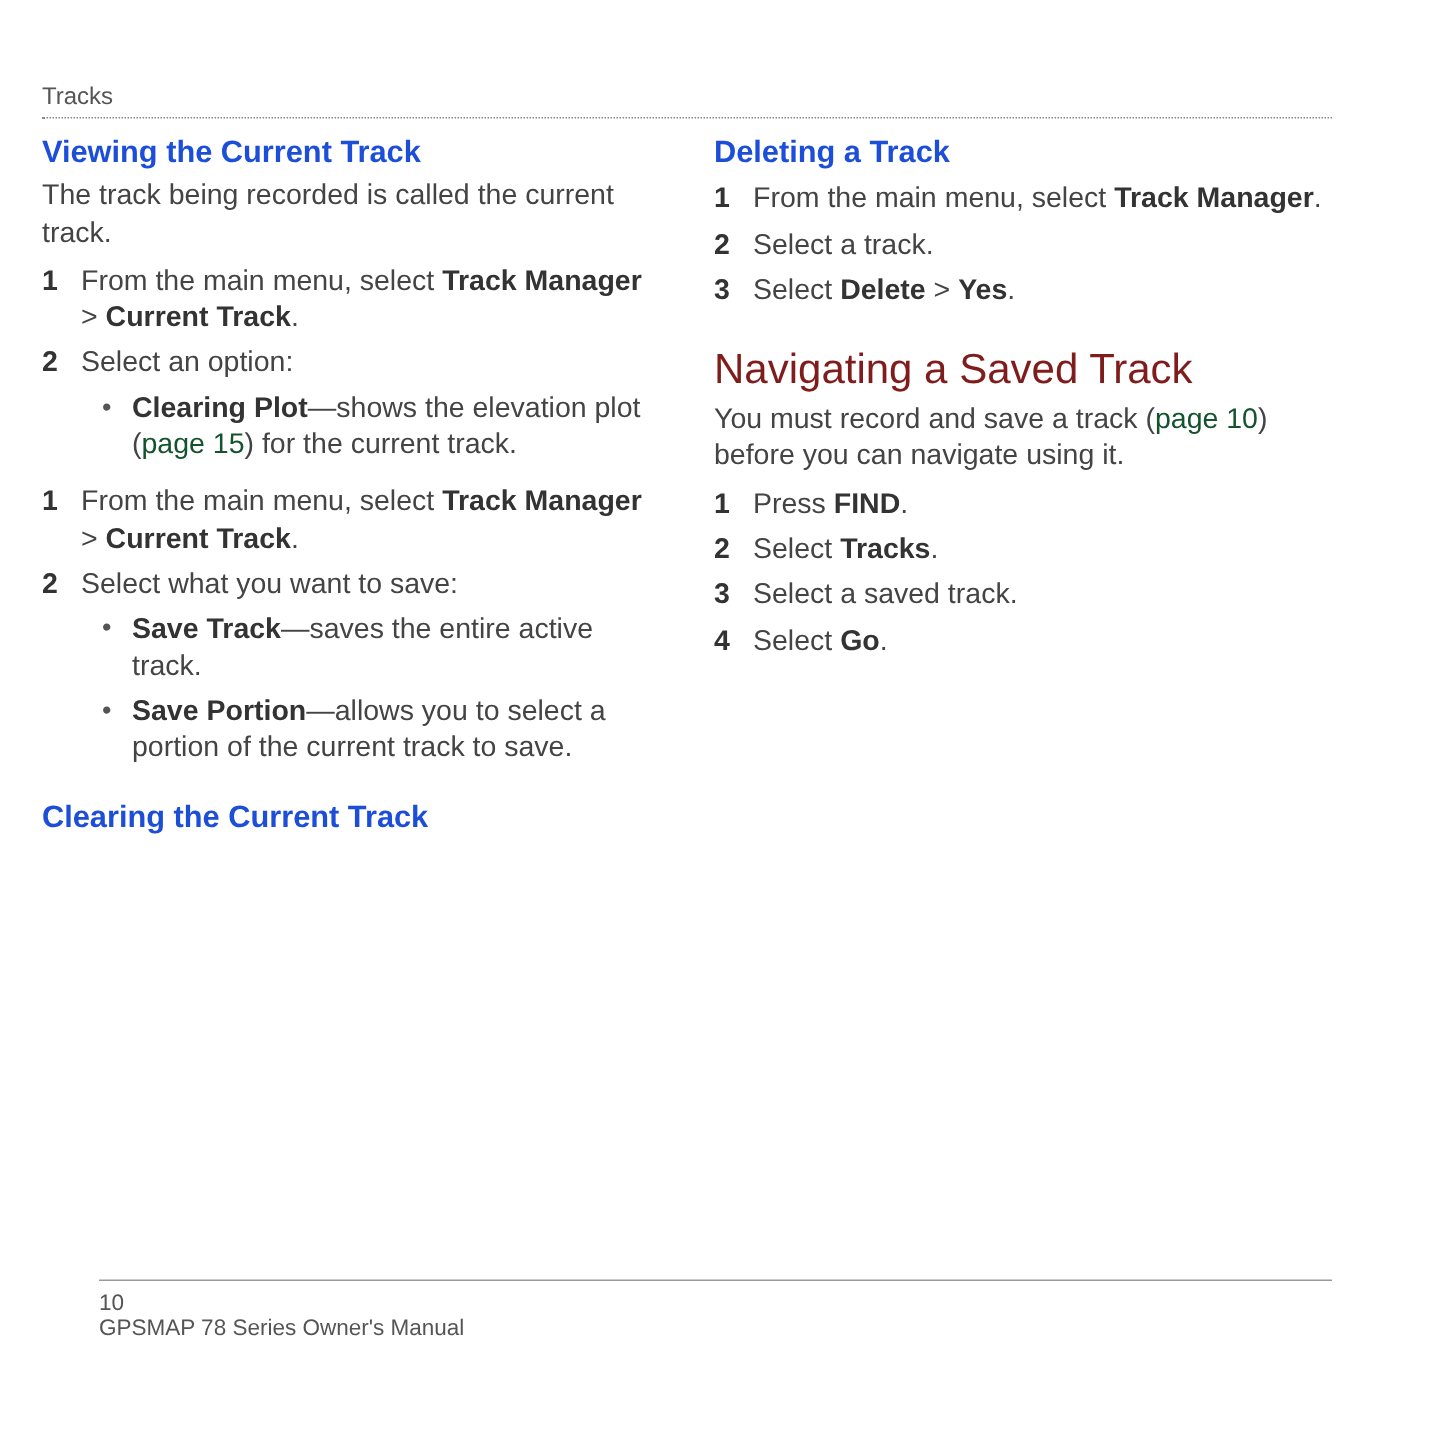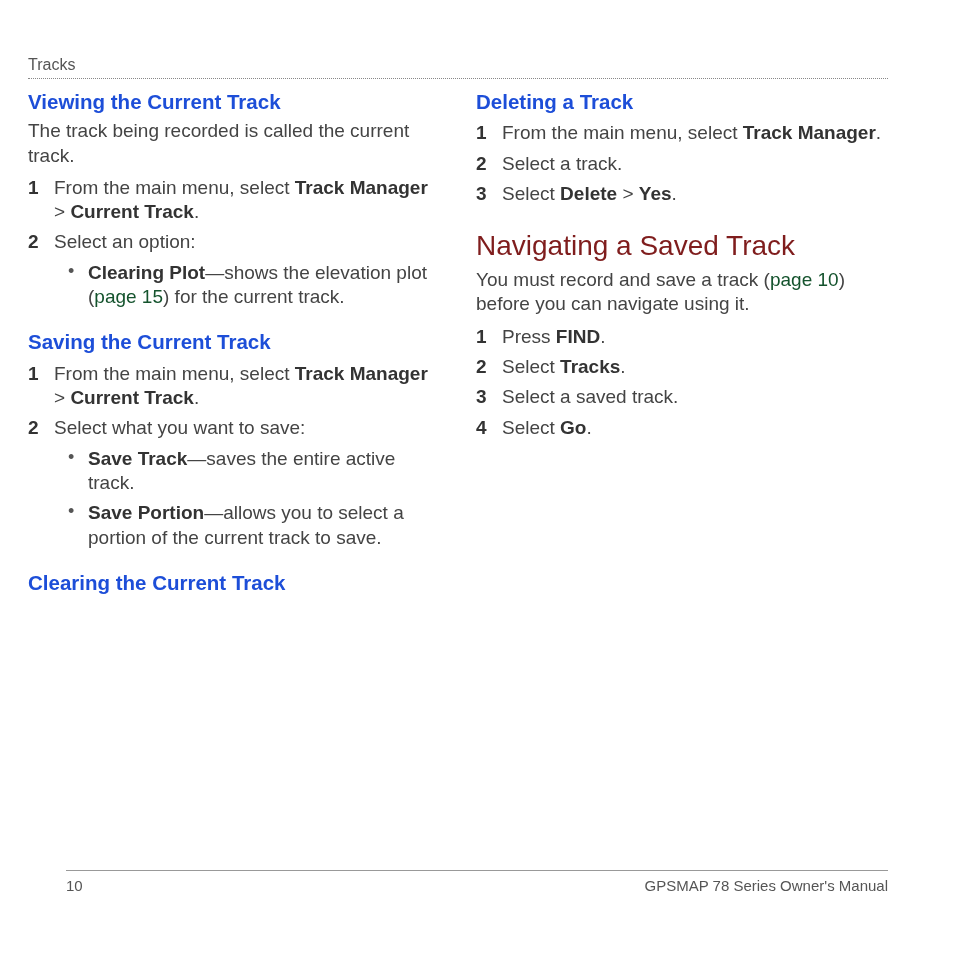--- a/index.html
+++ b/index.html
@@ -108,20 +108,21 @@
     position: absolute;
     left: 66px;
     right: 66px;
     bottom: 60px;
     border-top: 1px solid #999;
     padding-top: 6px;
     display: flex;
     justify-content: space-between;
     font-size: 15px;
     color: #555;
+    flex-direction: column;
   }
 </style>
 </head>
 <body>
 
 <div class="page">
   <div class="running-head">Tracks</div>
 
   <div class="columns">
 
@@ -142,21 +143,20 @@
               <li>
                 <div class="bullet-body">
                   <span class="b">Clearing Plot</span><span>—shows the elevation plot (</span><span class="link">page 15</span><span>) for the current track.</span>
                 </div>
               </li>
             </ul>
           </div>
         </li>
       </ol>
 
-      <h3 class="subhead">Saving the Current Track</h3>
       <ol class="steps">
         <li>
           <div class="step-body">
             <span>From the main menu, select </span><span class="b">Track Manager</span><span> &gt; </span><span class="b">Current Track</span><span>.</span>
           </div>
         </li>
         <li>
           <div class="step-body">
             <span>Select what you want to save:</span>
             <ul class="bullets">

